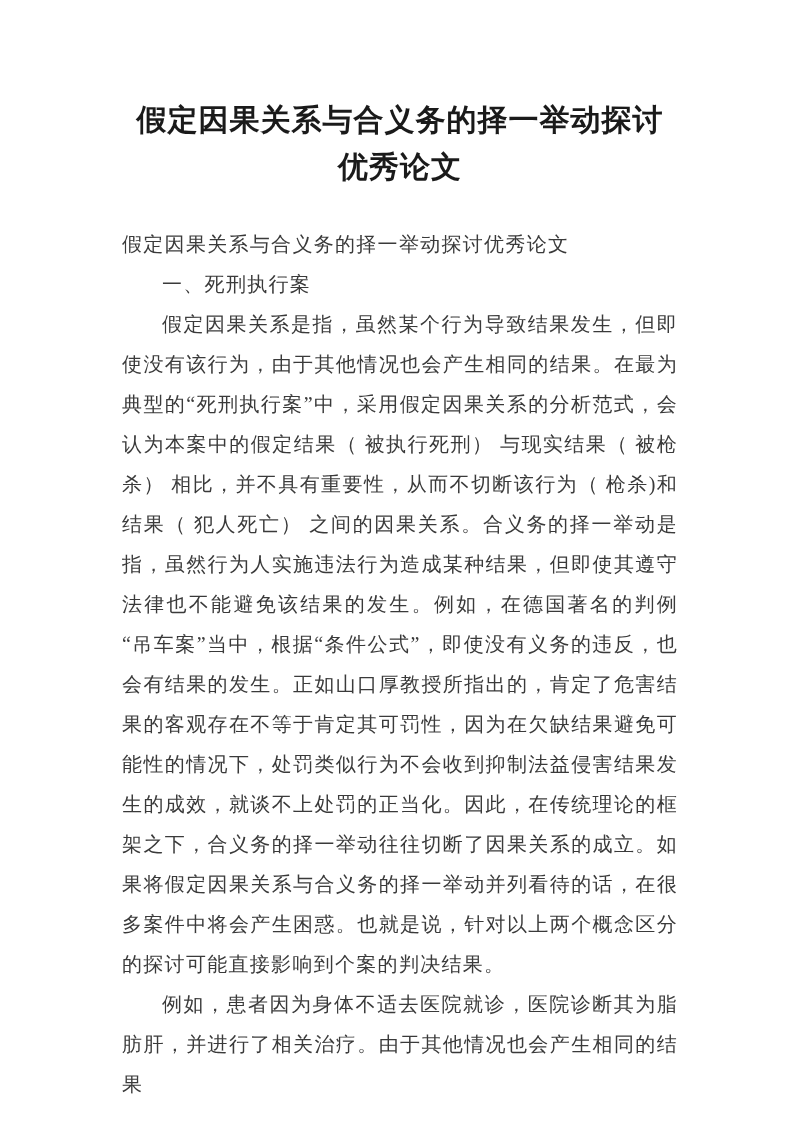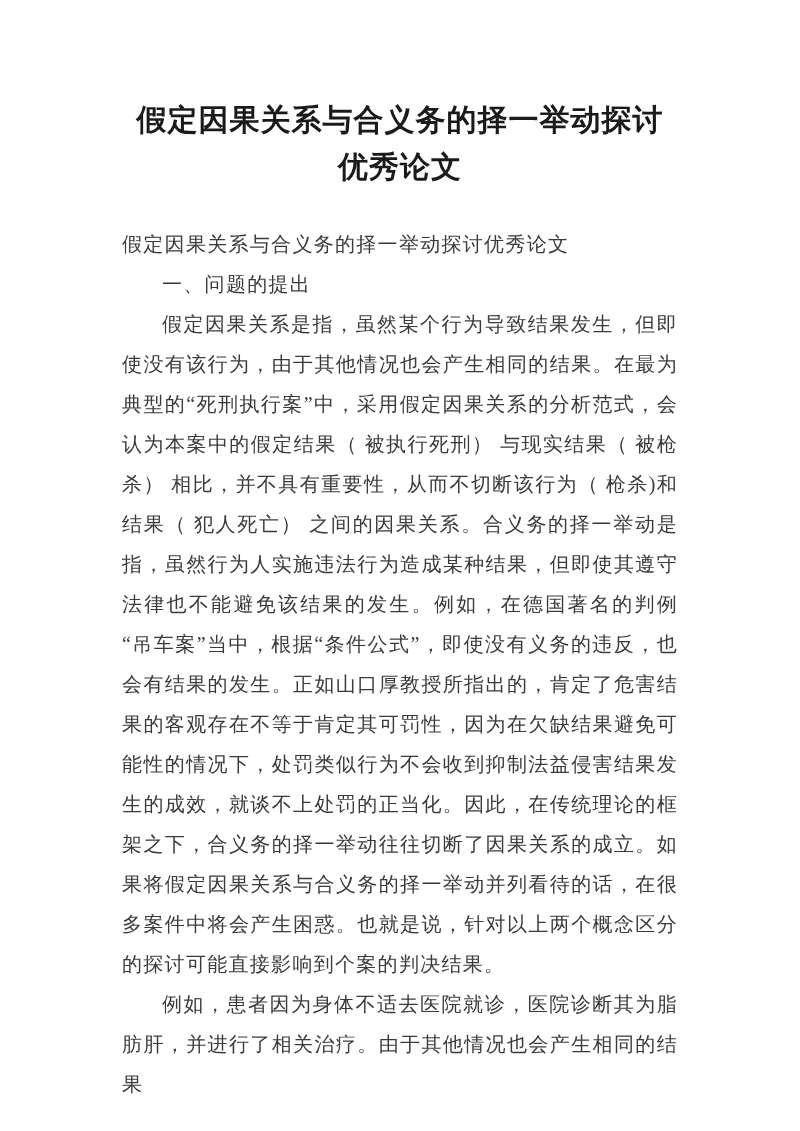--- a/index.html
+++ b/index.html
@@ -45,19 +45,19 @@
 </style>
 </head>
 <body>
 
 <div class="page">
   <h1 class="doc-title">假定因果关系与合义务的择一举动探讨优秀论文</h1>
 
   <div class="doc-body">
     <p class="no-indent">假定因果关系与合义务的择一举动探讨优秀论文</p>
 
-    <p class="indent">一、问题的提出</p>
+    <p class="indent">一、死刑执行案</p>
 
     <p class="indent">假定因果关系是指，虽然某个行为导致结果发生，但即使没有该行为，由于其他情况也会产生相同的结果。在最为典型的“死刑执行案”中，采用假定因果关系的分析范式，会认为本案中的假定结果（ 被执行死刑） 与现实结果（ 被枪杀） 相比，并不具有重要性，从而不切断该行为（ 枪杀)和结果（ 犯人死亡） 之间的因果关系。合义务的择一举动是指，虽然行为人实施违法行为造成某种结果，但即使其遵守法律也不能避免该结果的发生。例如，在德国著名的判例“吊车案”当中，根据“条件公式”，即使没有义务的违反，也会有结果的发生。正如山口厚教授所指出的，肯定了危害结果的客观存在不等于肯定其可罚性，因为在欠缺结果避免可能性的情况下，处罚类似行为不会收到抑制法益侵害结果发生的成效，就谈不上处罚的正当化。因此，在传统理论的框架之下，合义务的择一举动往往切断了因果关系的成立。如果将假定因果关系与合义务的择一举动并列看待的话，在很多案件中将会产生困惑。也就是说，针对以上两个概念区分的探讨可能直接影响到个案的判决结果。</p>
 
     <p class="indent">例如，患者因为身体不适去医院就诊，医院诊断其为脂肪肝，并进行了相关治疗。由于其他情况也会产生相同的结果</p>
   </div>
 </div>
 
 </body></html>

